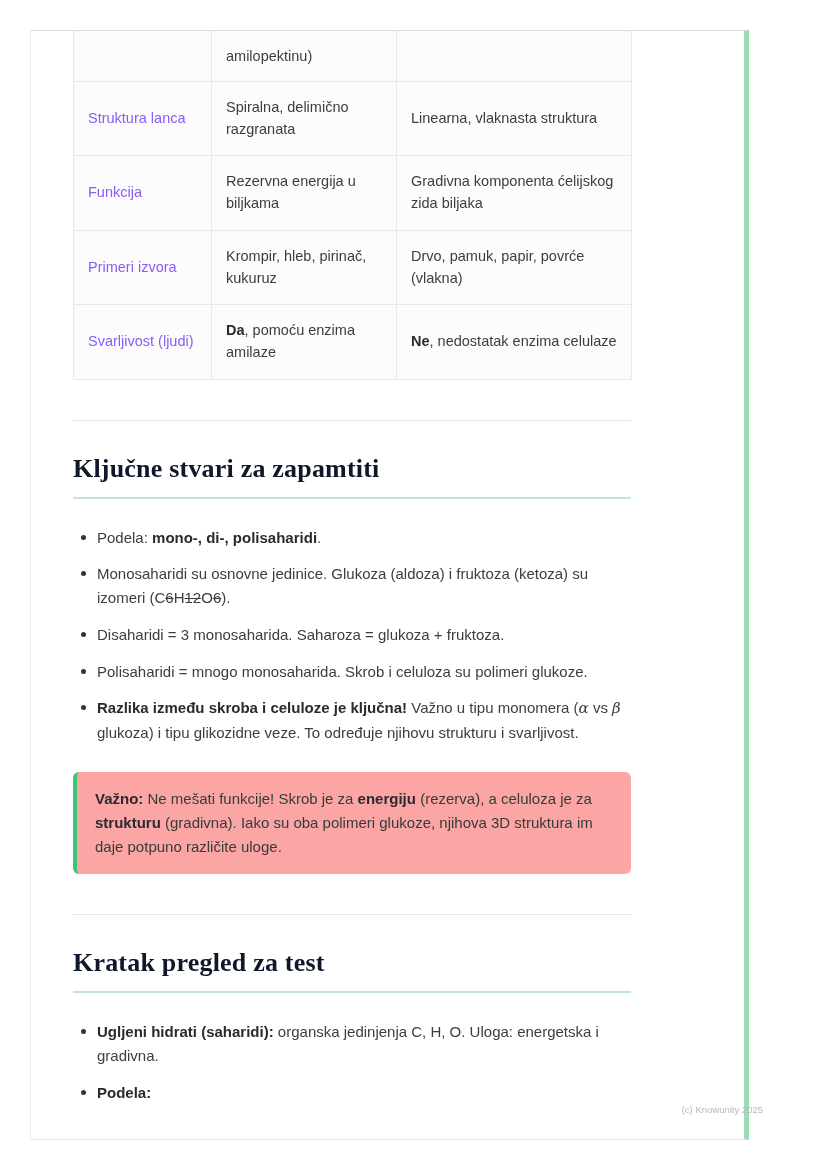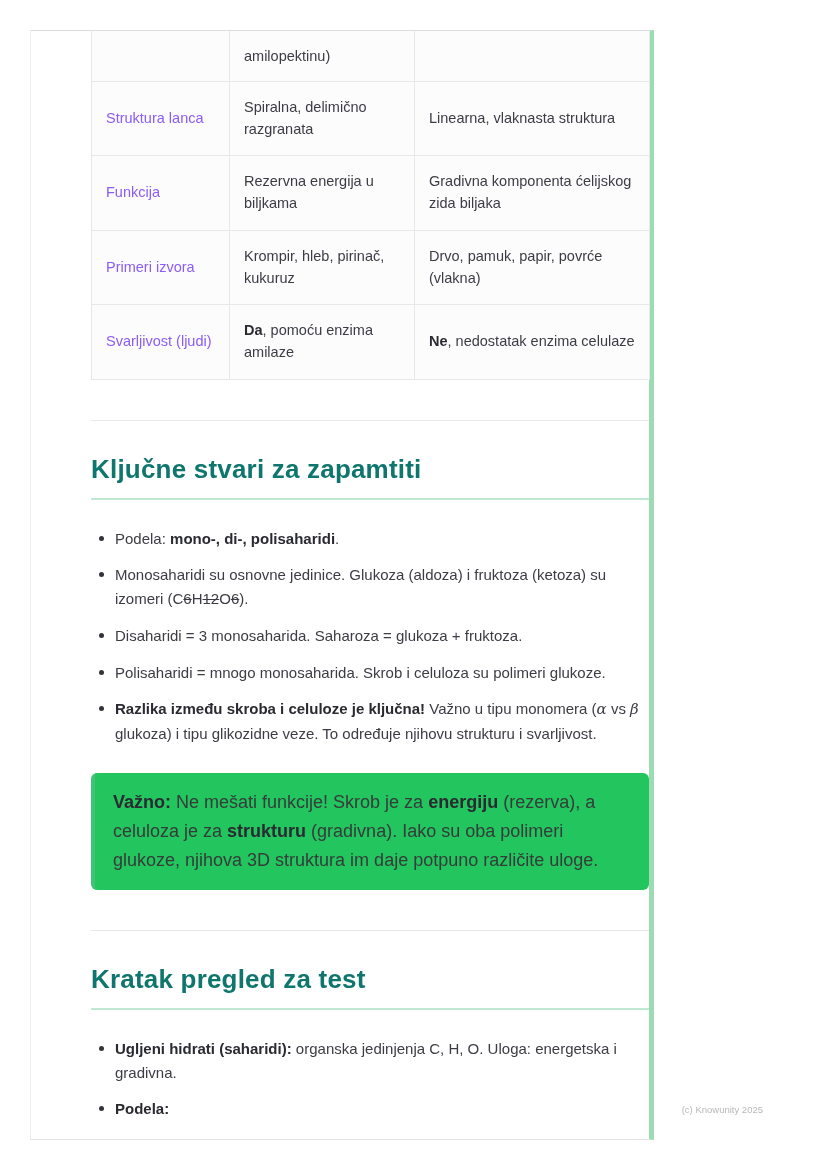--- a/index.html
+++ b/index.html
@@ -2,60 +2,60 @@
 <html><head>
 <meta charset="utf-8">
 <style>
   * { margin:0; padding:0; box-sizing:border-box; }
   html,body { background:#ffffff; }
   body { font-family:"Liberation Sans","DejaVu Sans",sans-serif; }
 
   .canvas { position:relative; width:828px; height:1171px; background:#ffffff; overflow:hidden; }
 
   .page {
-    position:absolute; left:30px; top:30px; width:624px; height:1110px;
+    position:absolute; left:30px; top:30px; width:719px; height:1110px;
     background:#ffffff;
     border-top:1px solid #dddde1;
     border-bottom:1px solid #e3e3e6;
     border-left:1px solid #ededf0;
     border-right:5px solid #9bdcb2;
-    padding-left:60px;
+    padding-left:42px;
   }
 
   .content { width:558px; color:#3c3c44; font-size:15px; }
 
   table.cmp { border-collapse:collapse; width:558px; table-layout:fixed; }
   table.cmp td {
     border:1px solid #e7e8eb; padding:15px 14px; font-size:14.5px; line-height:1.5;
     color:#3c3c44; vertical-align:middle; background:#fcfcfd;
   }
   table.cmp td.lbl { font-weight:normal; color:#8b5cf6; }
   tr.row-cut td { border-top:none; height:46px; vertical-align:bottom; padding-bottom:13px; }
 
   .divider { border:none; border-top:1px solid #e7e7ea; margin:40px 0 0 0; width:558px; height:0; }
 
-  h2.sec { margin-top:33px; font-size:26px; font-weight:700; color:#0f766e; letter-spacing:.2px; }
+  h2.sec { margin-top:33px; font-size:26px; font-weight:700; color:#0f172a; letter-spacing:.2px;font-family:Liberation Serif, serif; }
   .sec-underline { height:2px; background:#bfe8d2; margin-top:13px; margin-bottom:27px; width:558px; }
 
   ul.bullets { list-style:none; padding-left:8px; }
   ul.bullets li { position:relative; padding-left:16px; margin-bottom:13px; line-height:1.58; }
   ul.bullets li::before {
     content:""; position:absolute; left:0; top:9px; width:5px; height:5px;
     border-radius:50%; background:#33333b;
   }
 
   .b { font-weight:bold; color:#2a2a31; }
   .i { font-style:italic; }
   .strike { text-decoration:line-through; }
   .math { font-family:"DejaVu Serif",serif; font-style:italic; }
 
   .callout {
-    margin-top:27px; width:558px; background:#22c55e;
+    margin-top:27px; width:558px; background:#fca5a5;
     border-left:4px solid #3ec377; border-radius:6px;
-    padding:15px 18px; line-height:1.62; color:#353c39; font-size:18px;
+    padding:15px 18px; line-height:1.62; color:#353c39; font-size:15px;
   }
 
   .credit { position:absolute; top:1104px; right:65px; font-size:9.5px; color:#b8b8bc; }
 </style>
 </head>
 <body>
 
 <div class="canvas">
   <div class="page">
     <div class="content">

